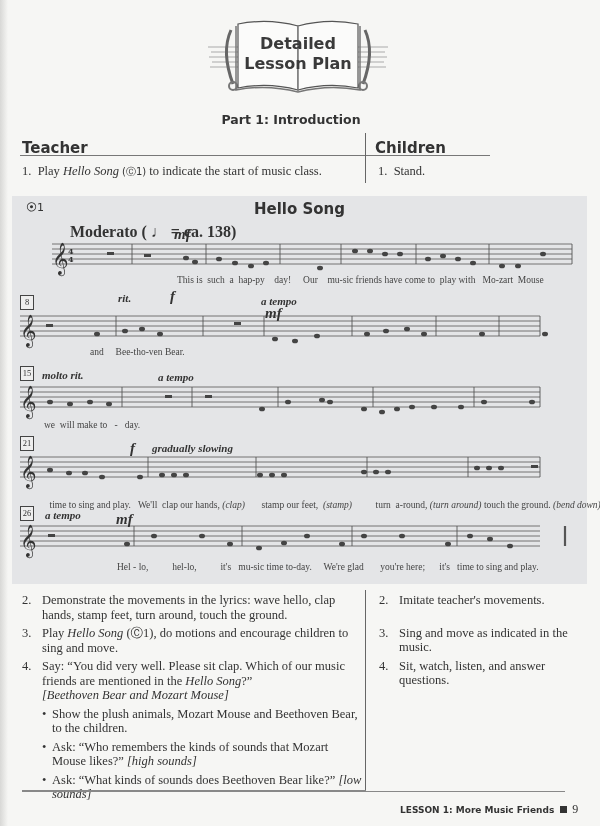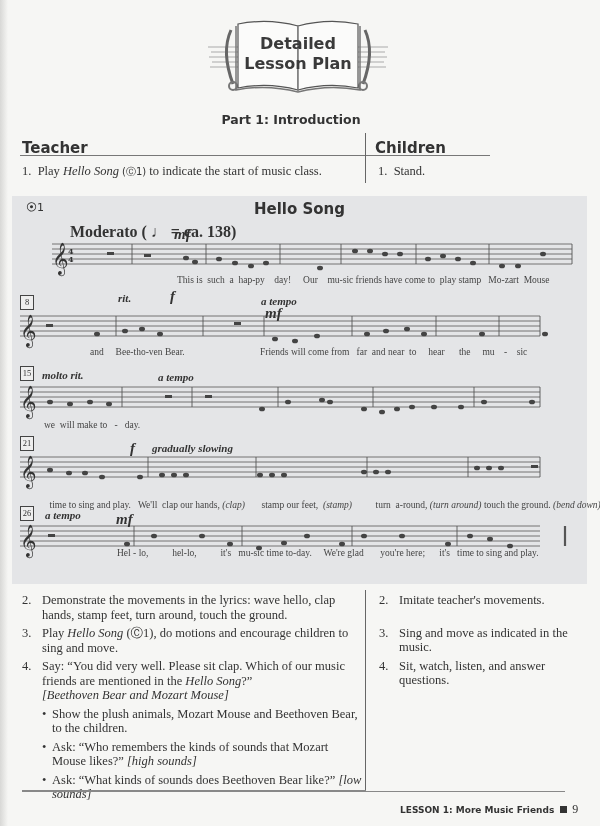--- a/index.html
+++ b/index.html
@@ -286,29 +286,28 @@
       <ellipse cx="352" cy="340" rx="3" ry="2.3"></ellipse>
         <ellipse cx="390" cy="340" rx="3" ry="2.3"></ellipse>
       <ellipse cx="436" cy="348" rx="3" ry="2.3"></ellipse>
         <ellipse cx="458" cy="340" rx="3" ry="2.3"></ellipse>
       <ellipse cx="478" cy="343" rx="3" ry="2.3"></ellipse>
         <ellipse cx="498" cy="350" rx="3" ry="2.3"></ellipse>
     </g>
   </svg>
 
   <div class="dyn" style="left:162px; top:30px;">mf</div>
-  <div class="lyrics" style="left:165px; top:79px;">This is  such  a  hap-py    day!     Our    mu-sic friends have come to  play stamp   Mo-zart  Mouse</div>
+  <div class="lyrics" style="left:165px; top:79px;">This is  such  a  hap-py    day!     Our    mu-sic friends have come to  play with   Mo-zart  Mouse</div>
 
   <div class="measure-num" style="left:8px; top:99px;">8</div>
   <div class="mark" style="left:106px; top:96px;">rit.</div>
   <div class="dyn" style="left:158px; top:92px;">f</div>
   <div class="mark" style="left:249px; top:99px;">a tempo</div>
   <div class="dyn" style="left:253px; top:109px;">mf</div>
   <div class="lyrics" style="left:78px; top:151px;">and     Bee-tho-ven Bear.</div>
-  <div class="lyrics" style="left:248px; top:151px;">Friends will come from   far  and near  to     hear      the     mu    -    sic</div>
 
   <div class="measure-num" style="left:8px; top:170px;">15</div>
   <div class="mark" style="left:30px; top:173px;">molto rit.</div>
   <div class="mark" style="left:146px; top:175px;">a tempo</div>
   <div class="lyrics" style="left:32px; top:224px;">we  will make to   -   day.</div>
 
   <div class="measure-num" style="left:8px; top:240px;">21</div>
   <div class="dyn" style="left:118px; top:244px;">f</div>
   <div class="mark" style="left:140px; top:246px;">gradually slowing</div>
   <div class="lyrics" style="left:28px; top:294px;">
@@ -317,21 +316,21 @@
   <div class="lyrics" style="left:240px; top:294px;">
     <span>stamp our feet,</span>  <i>(stamp)</i>
   </div>
   <div class="lyrics" style="left:354px; top:294px;">
     <span>turn  a-round,</span> <i>(turn around)</i><span> touch the ground.</span> <i>(bend down)</i>
   </div>
 
   <div class="measure-num" style="left:8px; top:310px;">26</div>
   <div class="mark" style="left:33px; top:313px;">a tempo</div>
   <div class="dyn" style="left:104px; top:315px;">mf</div>
-  <div class="lyrics" style="left:105px; top:352px;">Hel - lo,          hel-lo,          it's   mu-sic time to-day.     We're glad       you're here;      it's   time to sing and play.</div>
+  <div class="lyrics" style="left:105px; top:366px;">Hel - lo,          hel-lo,          it's   mu-sic time to-day.     We're glad       you're here;      it's   time to sing and play.</div>
 </div>
 
 <div class="vrule" style="left:365px; top:590px; height:202px;"></div>
 
 <div class="steps">
   <div class="step">
     <span class="num">2.</span>
     <span>Demonstrate the movements in the lyrics:  wave hello, clap hands, stamp feet, turn around, touch the ground.</span>
   </div>
   <div class="step">

